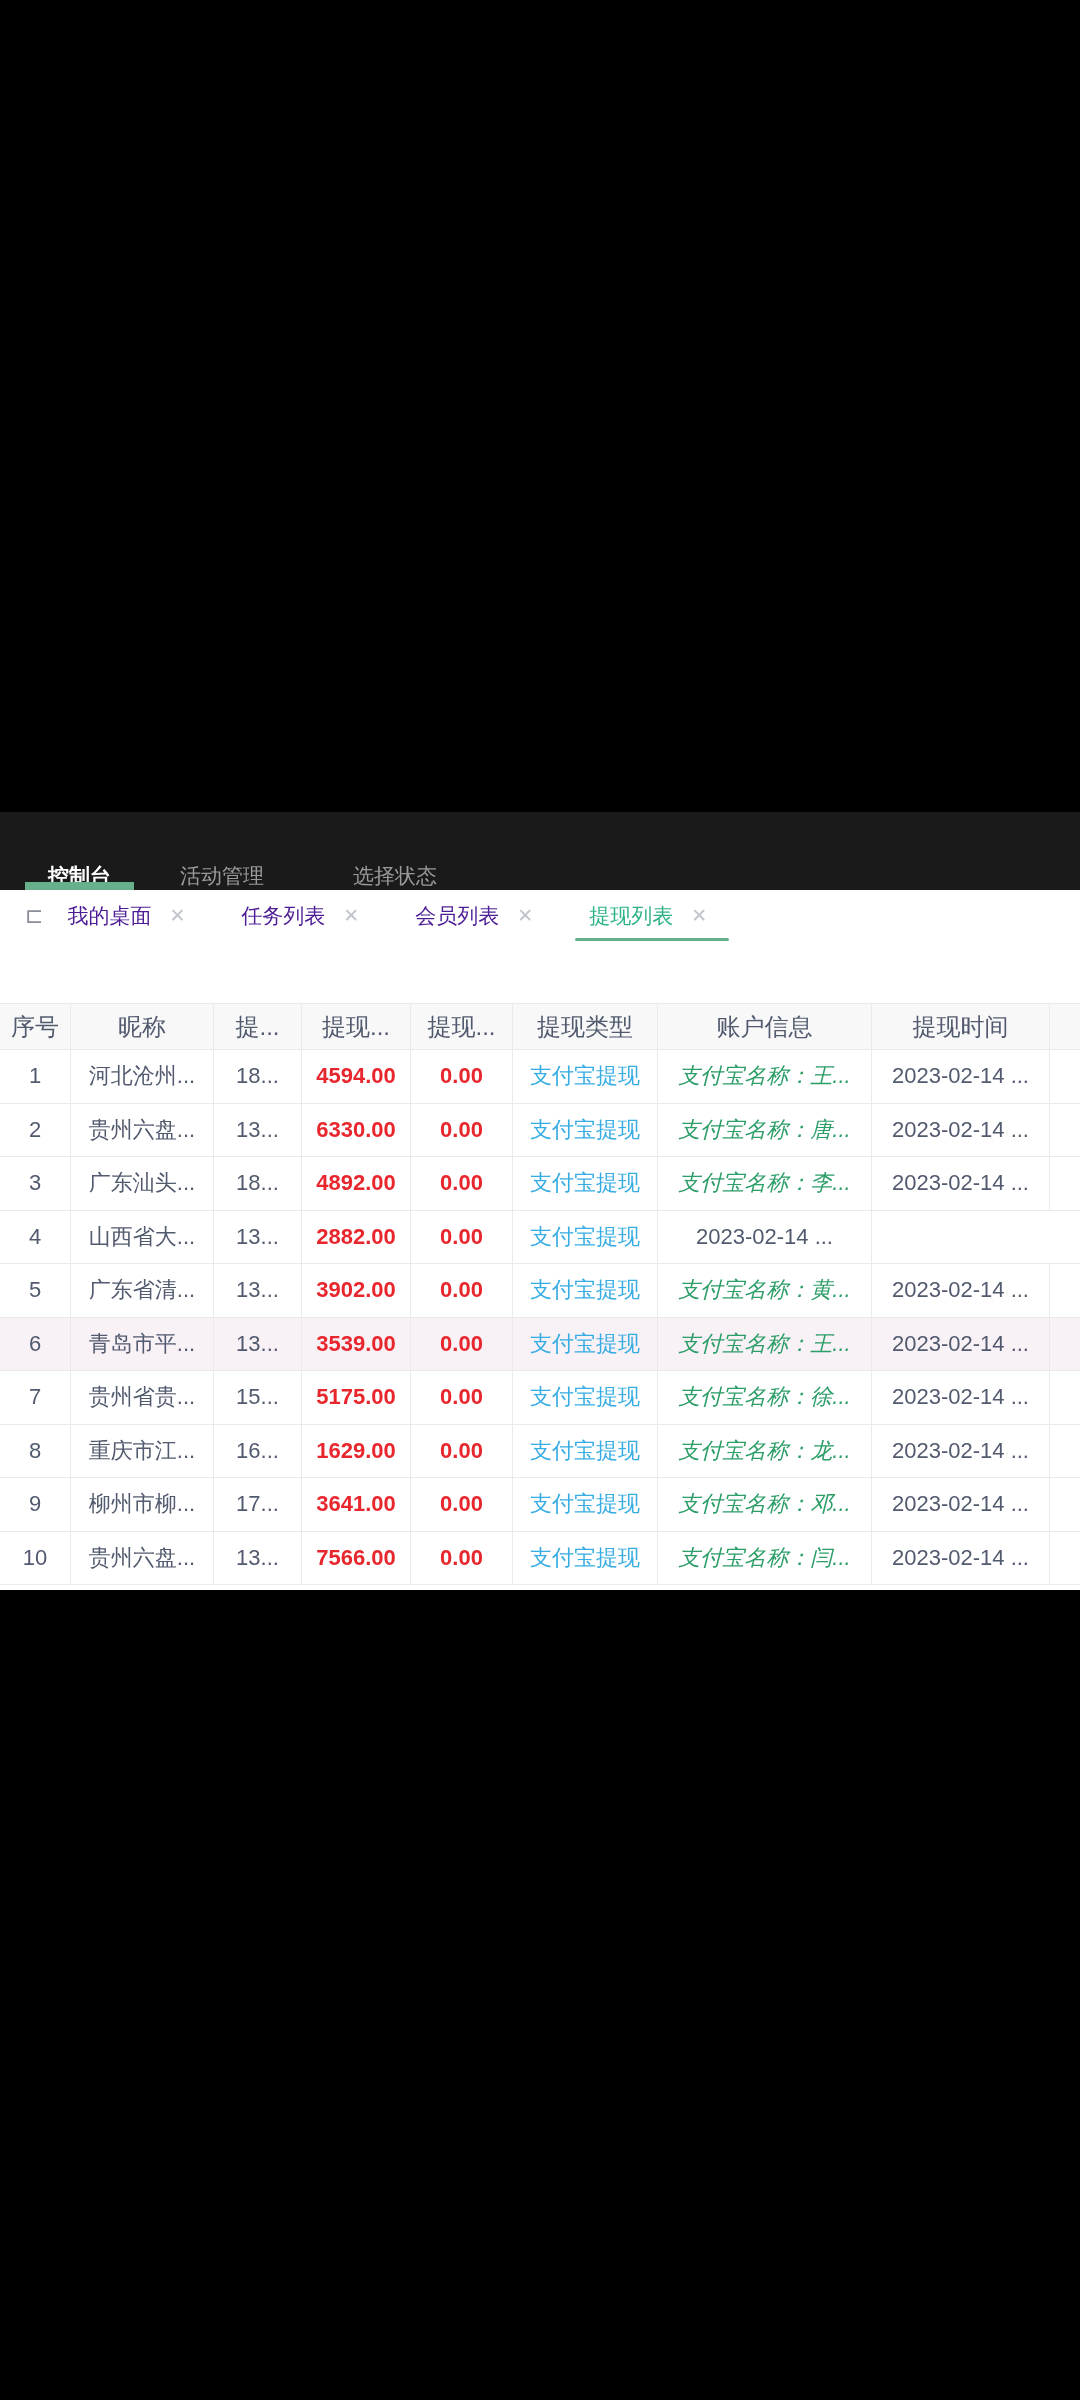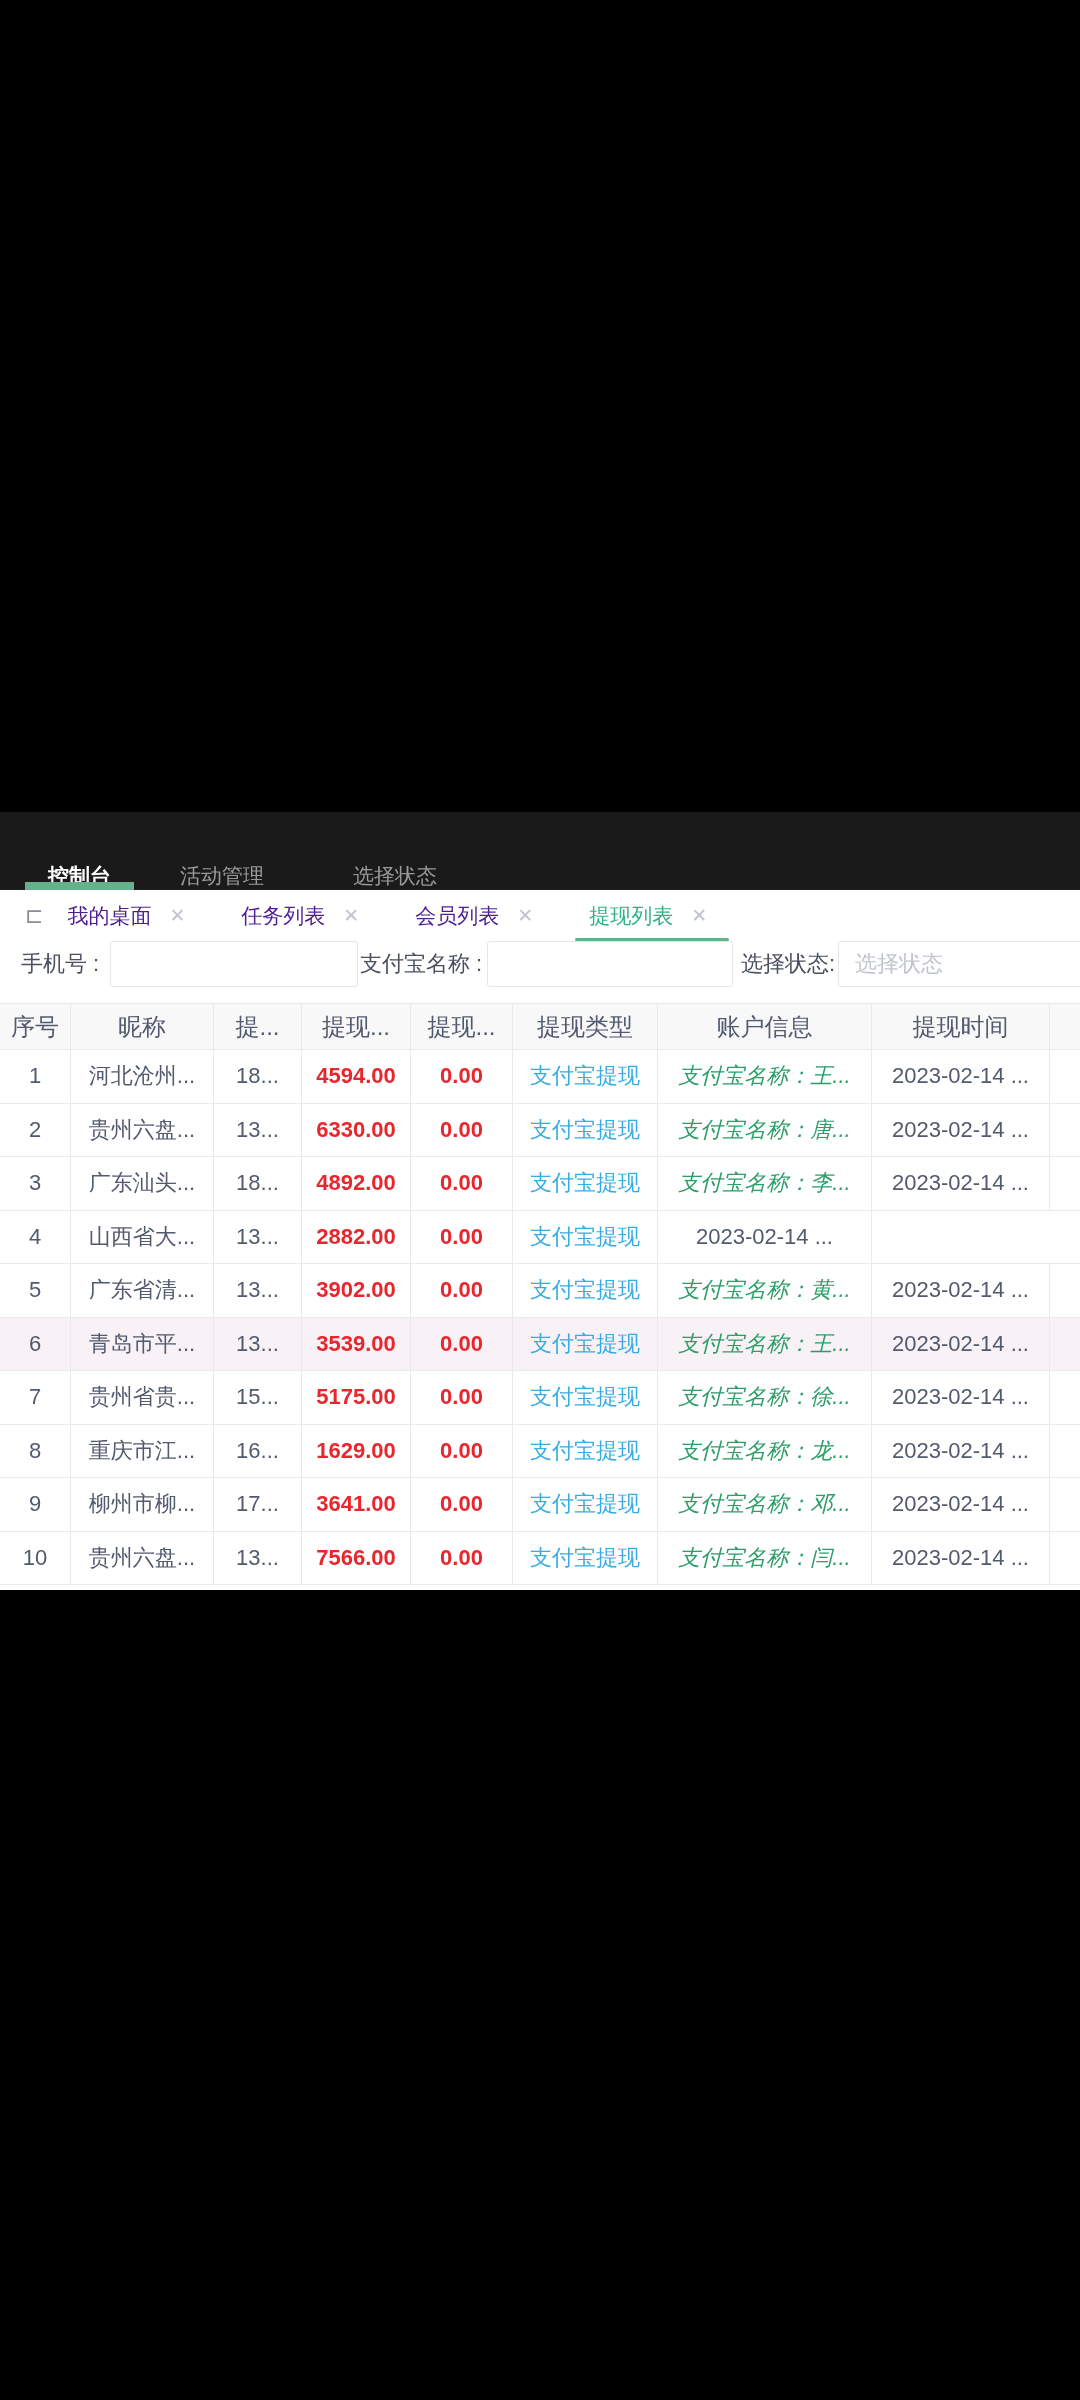--- a/index.html
+++ b/index.html
@@ -76,30 +76,20 @@
       <div class="tab">
         <span class="tab-label">会员列表</span>
         <span class="tab-close">✕</span>
       </div>
       <div class="tab active">
         <span class="tab-label">提现列表</span>
         <span class="tab-close">✕</span>
       </div>
     </div>
 
-    <div class="filterbar">
-      <span class="f-label" style="left:21px;">手机号 :</span>
-      <input class="f-input" style="left: 110px; width: 248px;" value="">
-      <span class="f-label" style="left:360px;">支付宝名称 :</span>
-      <input class="f-input" style="left: 487px; width: 246px;" value="">
-      <span class="f-label" style="left:741px;">选择状态:</span>
-      <div class="f-select" style="left:838px;width:260px;">
-        <span class="ph">选择状态</span>
-      </div>
-    </div>
 
     <div class="table">
       <div class="thead">
         <div class="th">序号</div>
         <div class="th">昵称</div>
         <div class="th">提...</div>
         <div class="th">提现...</div>
         <div class="th">提现...</div>
         <div class="th">提现类型</div>
         <div class="th">账户信息</div>

